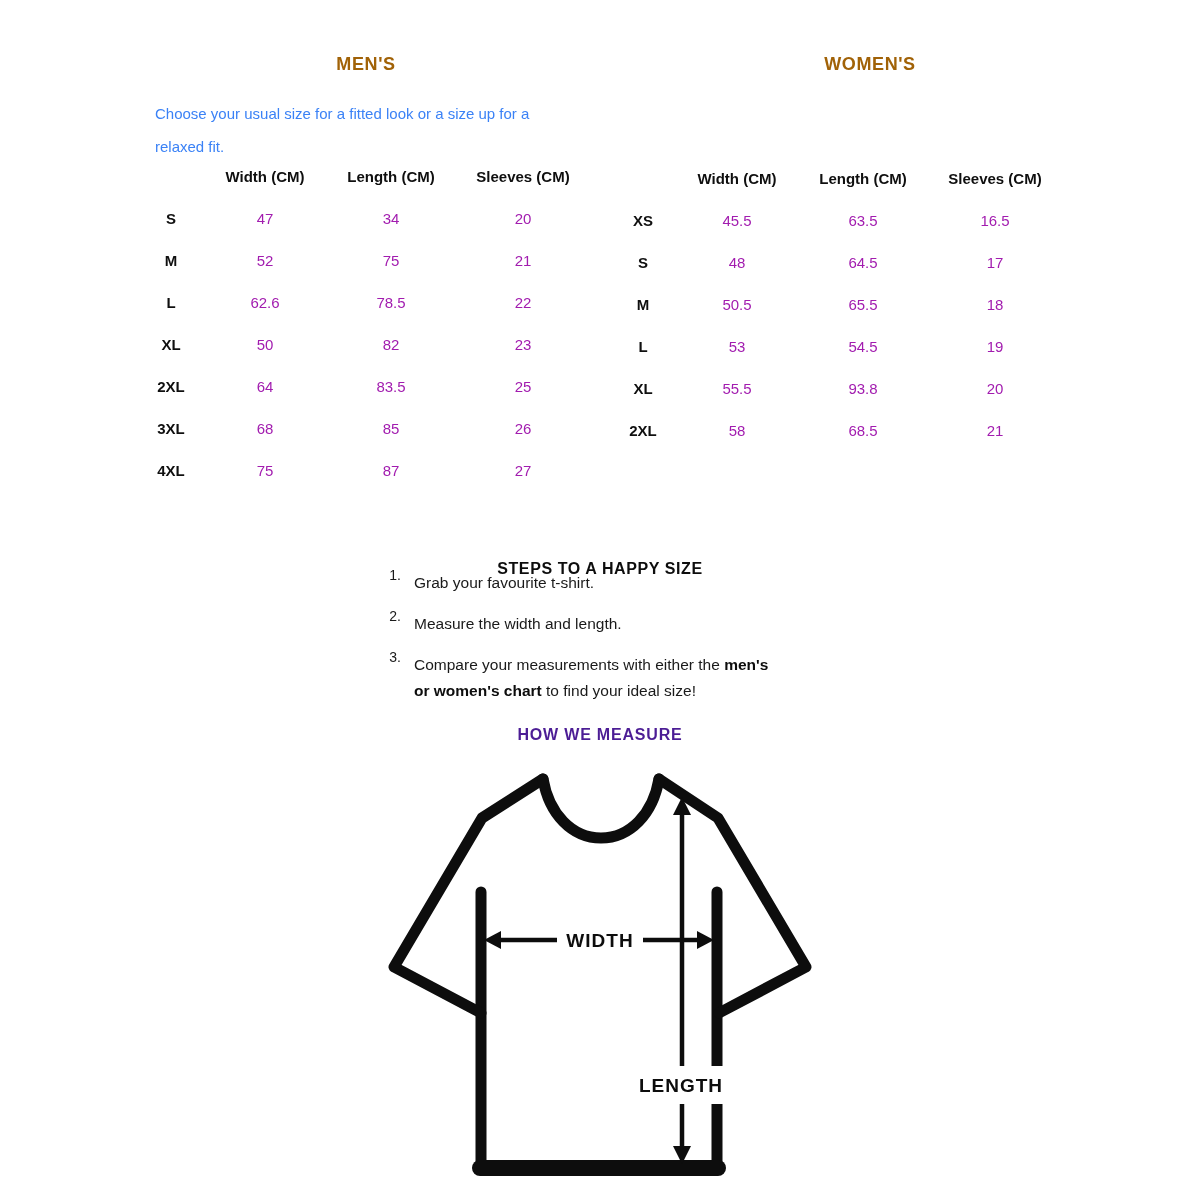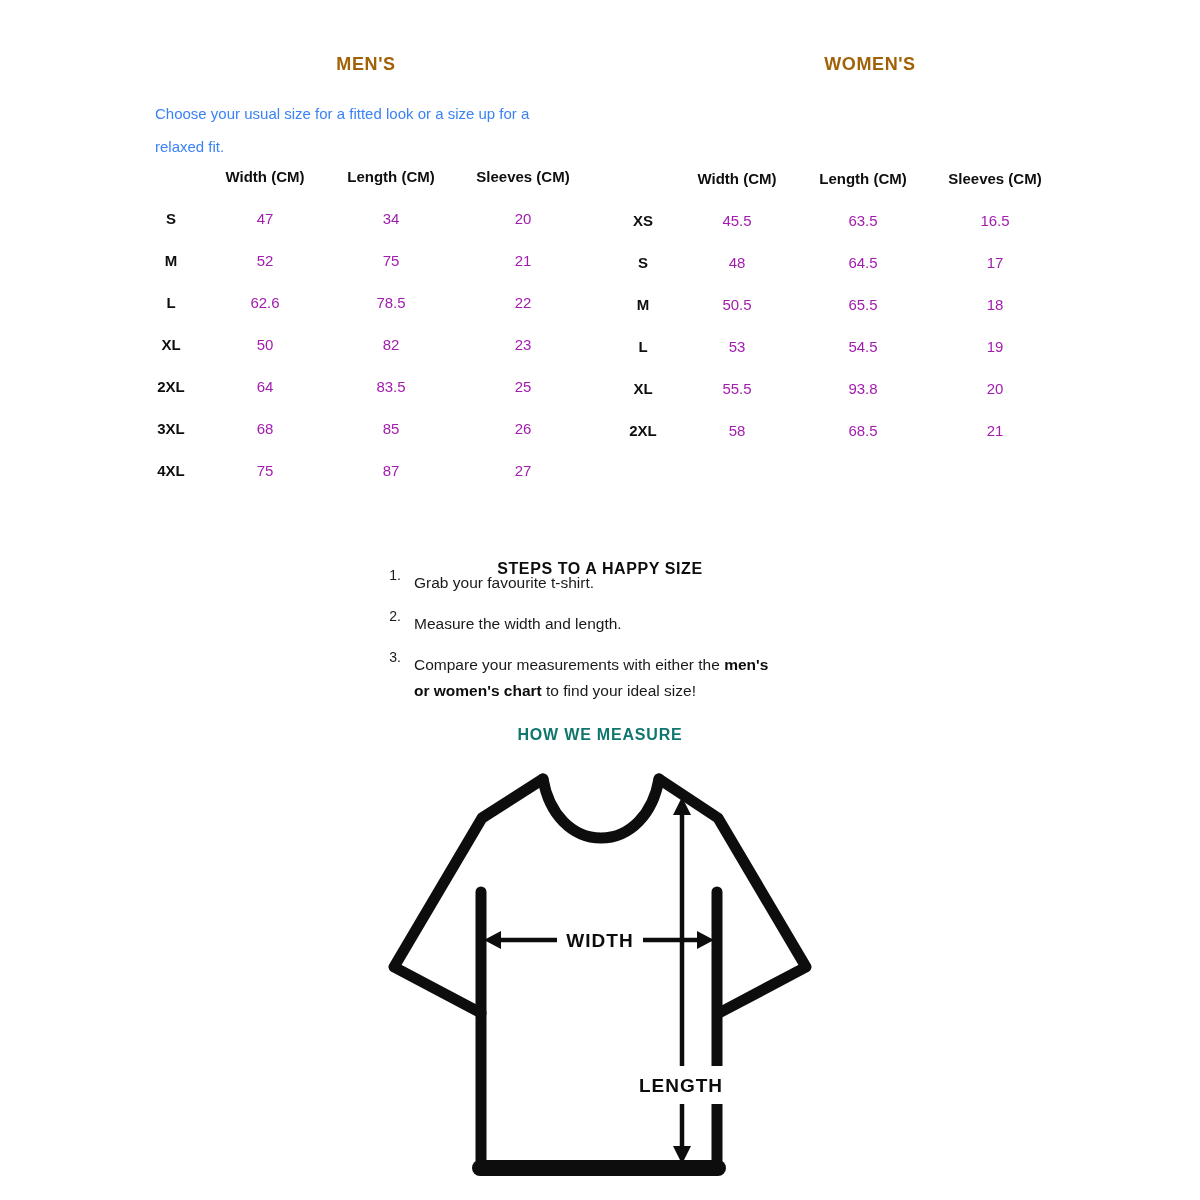--- a/index.html
+++ b/index.html
@@ -27,21 +27,21 @@
     position:absolute;top:516px;left:0;width:1200px;text-align:center;
     font-weight:bold;font-size:16px;letter-spacing:.6px;color:#0d0d0d;margin-top:44px;
   }
   .steps-list{position:absolute;left:381px;top:562px;}
   .step{display:flex;margin-bottom:7px;font-size:15.5px;line-height:26px;color:#1a1a1a;}
   .step .num{width:20px;text-align:right;margin-right:13px;font-size:14px;color:#1a1a1a;}
   .step .txt{width:374px;margin-top:8px;}
   .step .txt b{color:#0d0d0d;}
   .measure-title{
     position:absolute;top:726px;left:0;width:1200px;text-align:center;
-    font-weight:bold;font-size:16px;letter-spacing:.8px;color:#0f766e;
+    font-weight:bold;font-size:16px;letter-spacing:.8px;color:#4c1d95;
   }
   .shirt{position:absolute;left:380px;top:765px;}
   .shirt text{
     font-family:"Liberation Sans",sans-serif;font-weight:bold;font-size:19px;
     letter-spacing:1px;fill:#0d0d0d;
   }
 </style>
 </head>
 <body>
 

